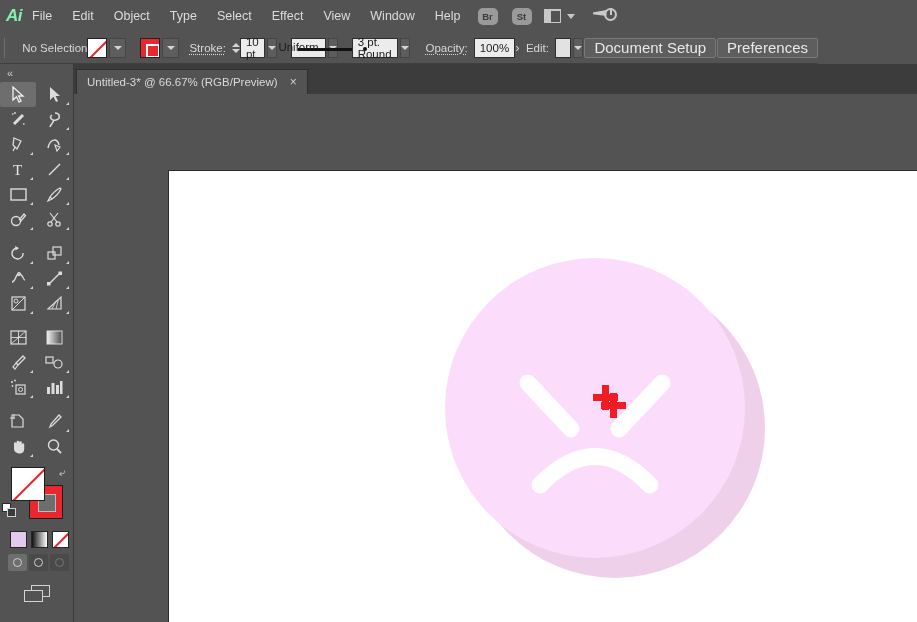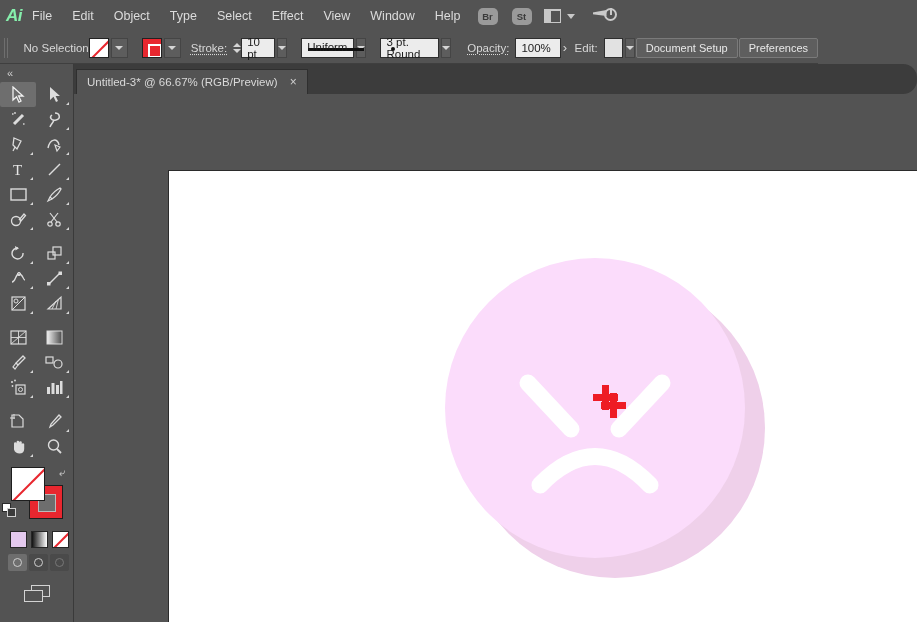--- a/index.html
+++ b/index.html
@@ -104,28 +104,28 @@
   .profile-txt { position:absolute; right:6px; top:2px; font-size:11.5px; }
   .field.w-brush { width: 104px; justify-content:center; position:relative; }
   .brush-dot { position:absolute; left:10px; top:8px; width:4px; height:4px;
                border-radius:50%; background:#111; }
   .field.w-opacity { width: 78px; text-align: right; }
   .field.w-style { width: 26px; background:#E2E2E2; }
   .opa-arrow { width:15px; height:20px; display:flex; align-items:center; justify-content:center;
                color:#d5d5d5; font-size:13px; }
   .cbtn {
     height: 20px; background: #5e5e5e; border: 1px solid #7a7a7a; color: #E8E8E8;
-    font-size: 11px; display: flex; align-items: center; padding: 0 9px;
+    font-size: 15px; display: flex; align-items: center; padding: 0 9px;
     border-radius: 2px; margin-left: 1px; white-space: nowrap;
   }
 
   
   .tabbar {
     position: absolute; left: 0; top: 64px; width: 917px; height: 30px;
-    background: #3C3C3C; display: flex; align-items: flex-end; border-radius: 14px;
+    background: #3C3C3C; display: flex; align-items: flex-end;
   }
   .doc-tab {
     margin-left: 76px; height: 25px; background: #535353; color: #D9D9D9;
     font-size: 11.5px; display: flex; align-items: center; padding: 0 8px 0 10px;
     border: 1px solid #2f2f2f; border-bottom: none; gap: 10px;
   }
   .tab-close { color:#cfcfcf; font-size:12px; line-height:1; padding:0 2px; }
 
   
   .toolbar {

